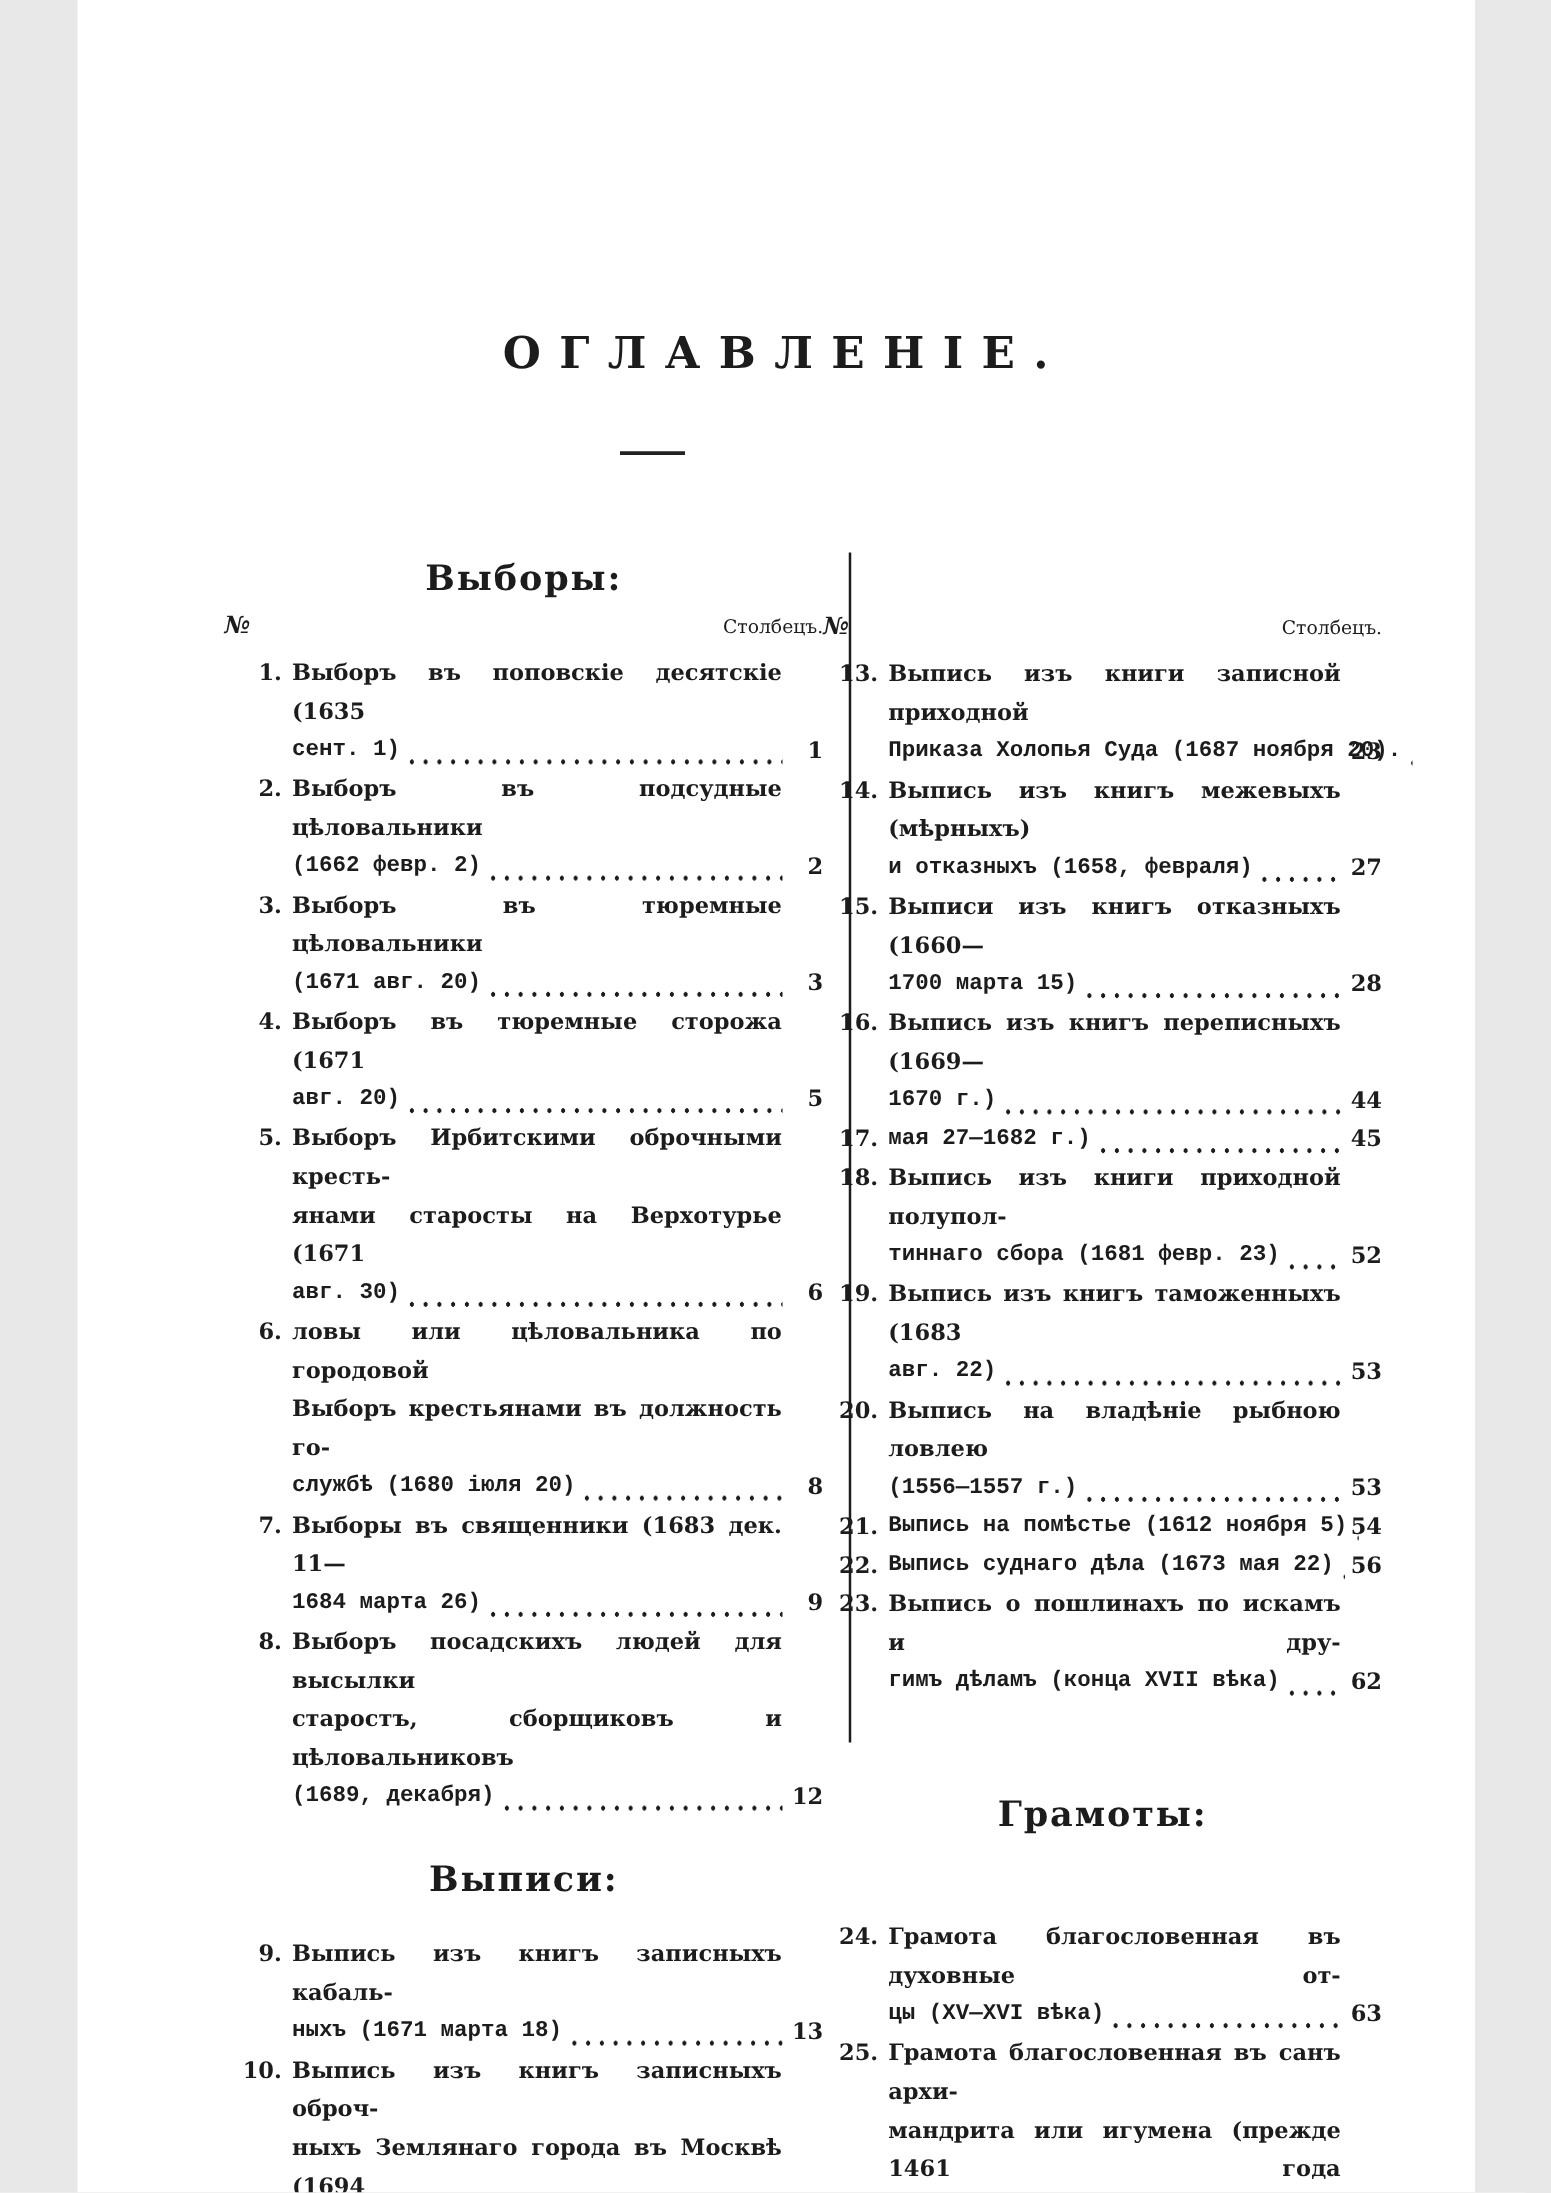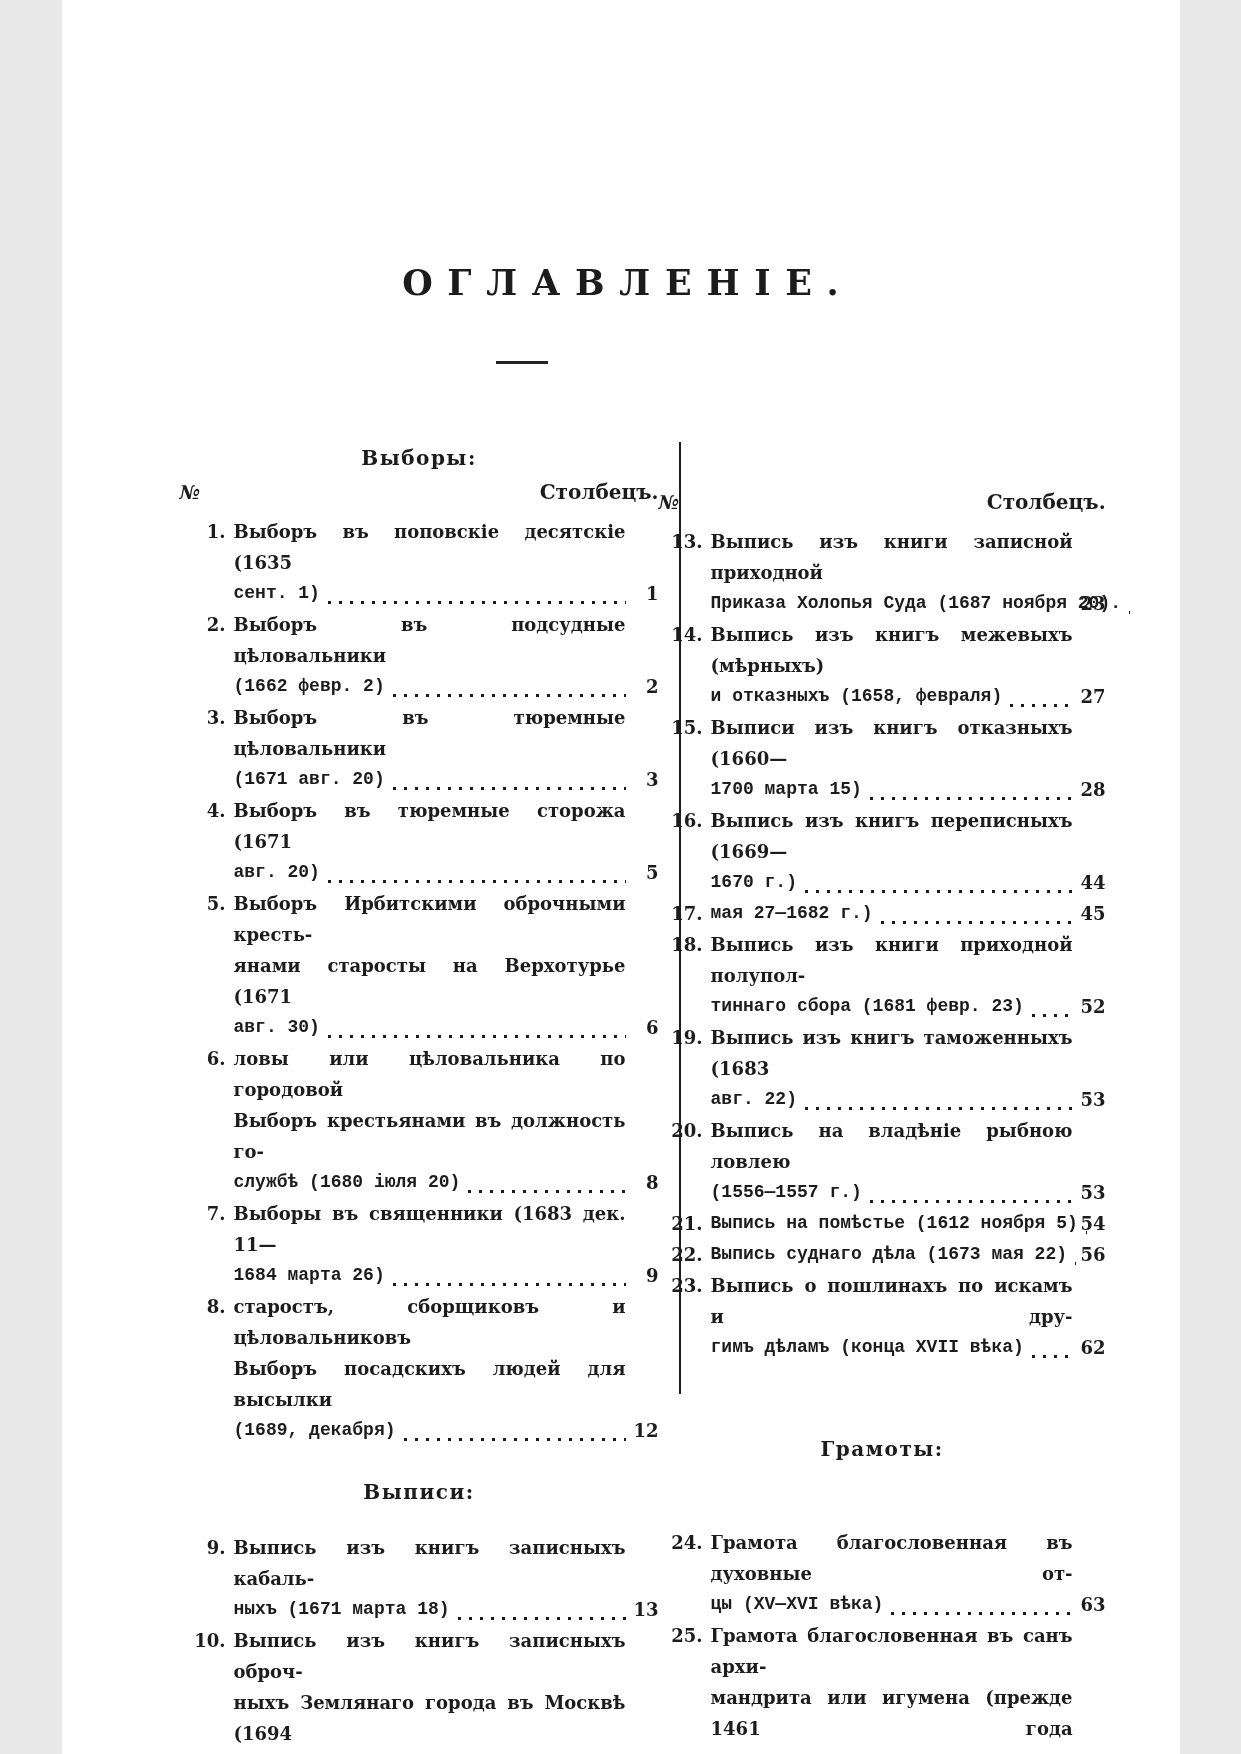--- a/index.html
+++ b/index.html
@@ -40,42 +40,42 @@
     top: -4px;
     width: 2px;
     height: 952px;
     background: #1c1c1c;
   }
   .col-left  { width: 492px; }
   .col-right { width: 452px; padding-top: 44px; }
 
   .section-heading {
     text-align: center;
-    font-size: 20px;
+    font-size: 28px;
     font-weight: bold;
     letter-spacing: 1.5px;
   }
   .col-left > .section-heading { margin: 0 0 10px; }
   .col-left .entries .section-heading { margin: 34px 0 28px; }
   .col-right .entries .section-heading { margin: 74px 0 66px; }
 
   .labels {
     display: flex;
     justify-content: space-between;
     align-items: baseline;
     margin-bottom: 12px;
   }
   .no-label {
     font-style: italic;
     font-weight: bold;
     font-size: 19px;
   }
   .page-label {
-    font-weight: bold;
-    font-size: 20px;
+    font-weight: normal;
+    font-size: 15px;
   }
 
   .entry {
     display: grid;
     column-gap: 8px;
     font-size: 18px;
     font-weight: bold;
     line-height: 31px;
   }
   .col-left  .entry { grid-template-columns: 46px 392px 1fr; }
@@ -193,22 +193,22 @@
               <span class="lastline">
                 <span class="ltxt">1684 марта 26)</span>
                 <span class="leader"></span>
               </span>
             </span>
             <span class="pagenum">9</span>
           </div>
           <div class="entry">
             <span class="num">8.</span>
             <span class="body">
+              <span class="jline">Выборъ посадскихъ людей для высылки</span>
               <span class="jline">старостъ, сборщиковъ и цѣловальниковъ</span>
-              <span class="jline">Выборъ посадскихъ людей для высылки</span>
               <span class="lastline">
                 <span class="ltxt">(1689, декабря)</span>
                 <span class="leader"></span>
               </span>
             </span>
             <span class="pagenum">12</span>
           </div>
           <div class="section-heading">Выписи:</div>
           <div class="entry">
             <span class="num">9.</span>

